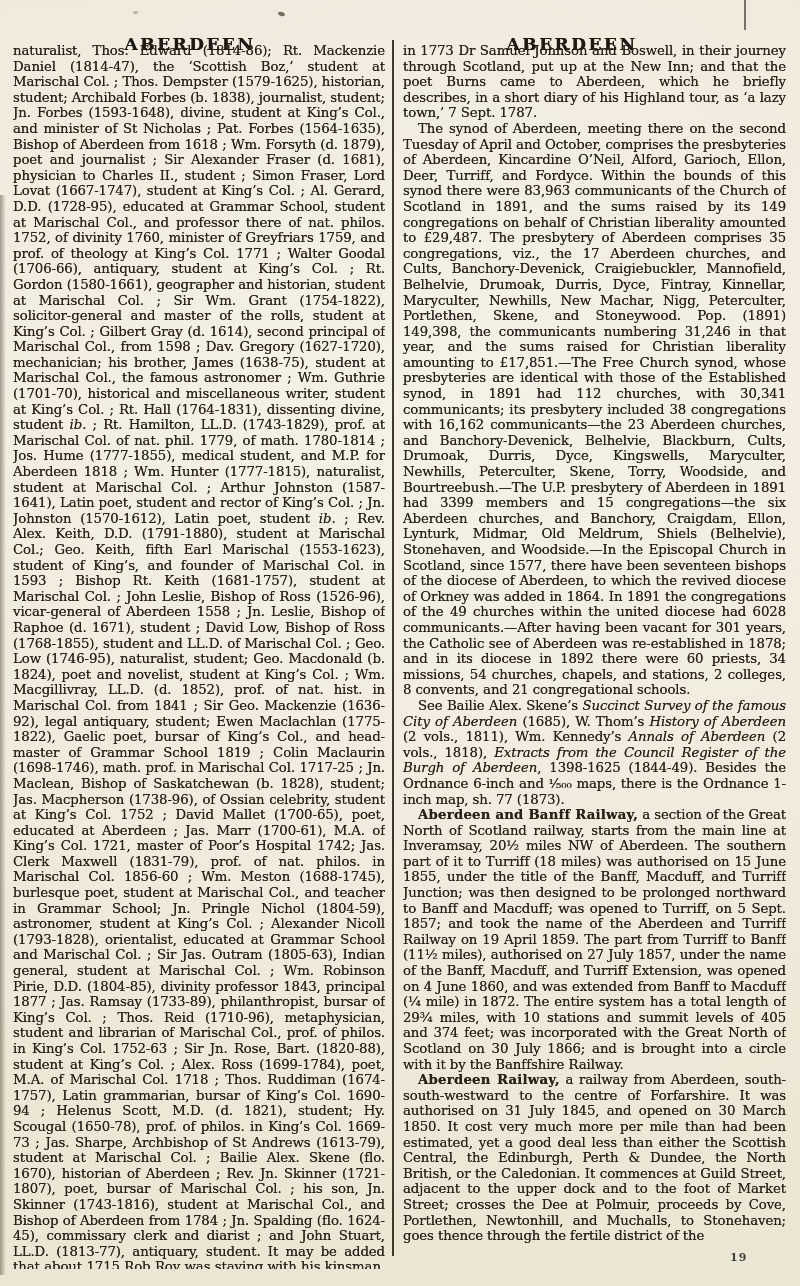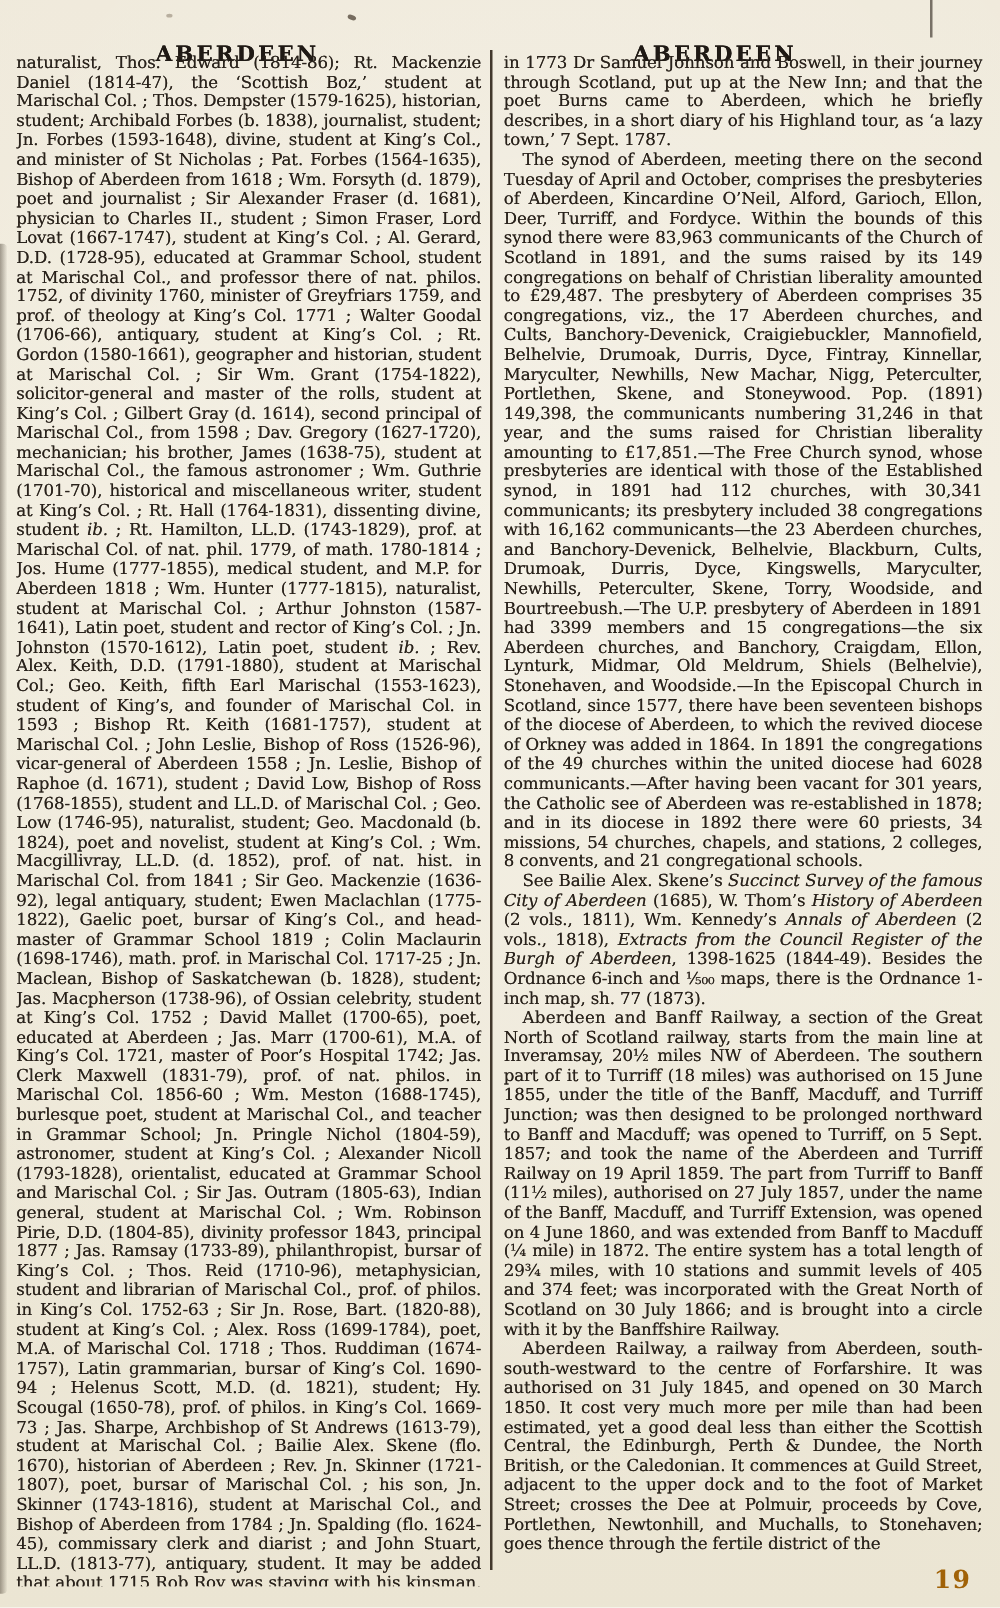--- a/index.html
+++ b/index.html
@@ -33,26 +33,26 @@
     text-align: justify;
     font-size: 13.3px; line-height: 15.6px; letter-spacing: -0.1px;
     text-shadow: 0 0 0.3px rgba(41,34,27,0.8);
   }
   #col-left  { left: 13px;  width: 372px; }
   #col-right { left: 403px; width: 383px; }
 
   p.body-text { margin: 0; padding: 0; }
   p.indent { text-indent: 15px; }
   p.body-text i { }
-  p.body-text b { font-weight: normal; letter-spacing: 0.2px; }
+  p.body-text b { font-weight: bold; letter-spacing: 0.2px; }
 
   .page-number {
-    position: absolute; left: 747px; top: 1251px;
-    font-weight: bold; font-size: 20px; letter-spacing: 1px;
-    color: #a16207;
+    position: absolute; left: 730px; top: 1251px;
+    font-weight: bold; font-size: 11px; letter-spacing: 1px;
+    color: #404040;
   }
   .gutter-shadow {
     position: absolute; left: 0; top: 195px;
     width: 6px; height: 1080px;
     background: linear-gradient(to right, rgba(52,42,30,0.50), rgba(52,42,30,0));
     border-radius: 0 4px 4px 0;
     opacity: 0.85;
   }
   .speck-a {
     position: absolute; left: 278px; top: 12px;

